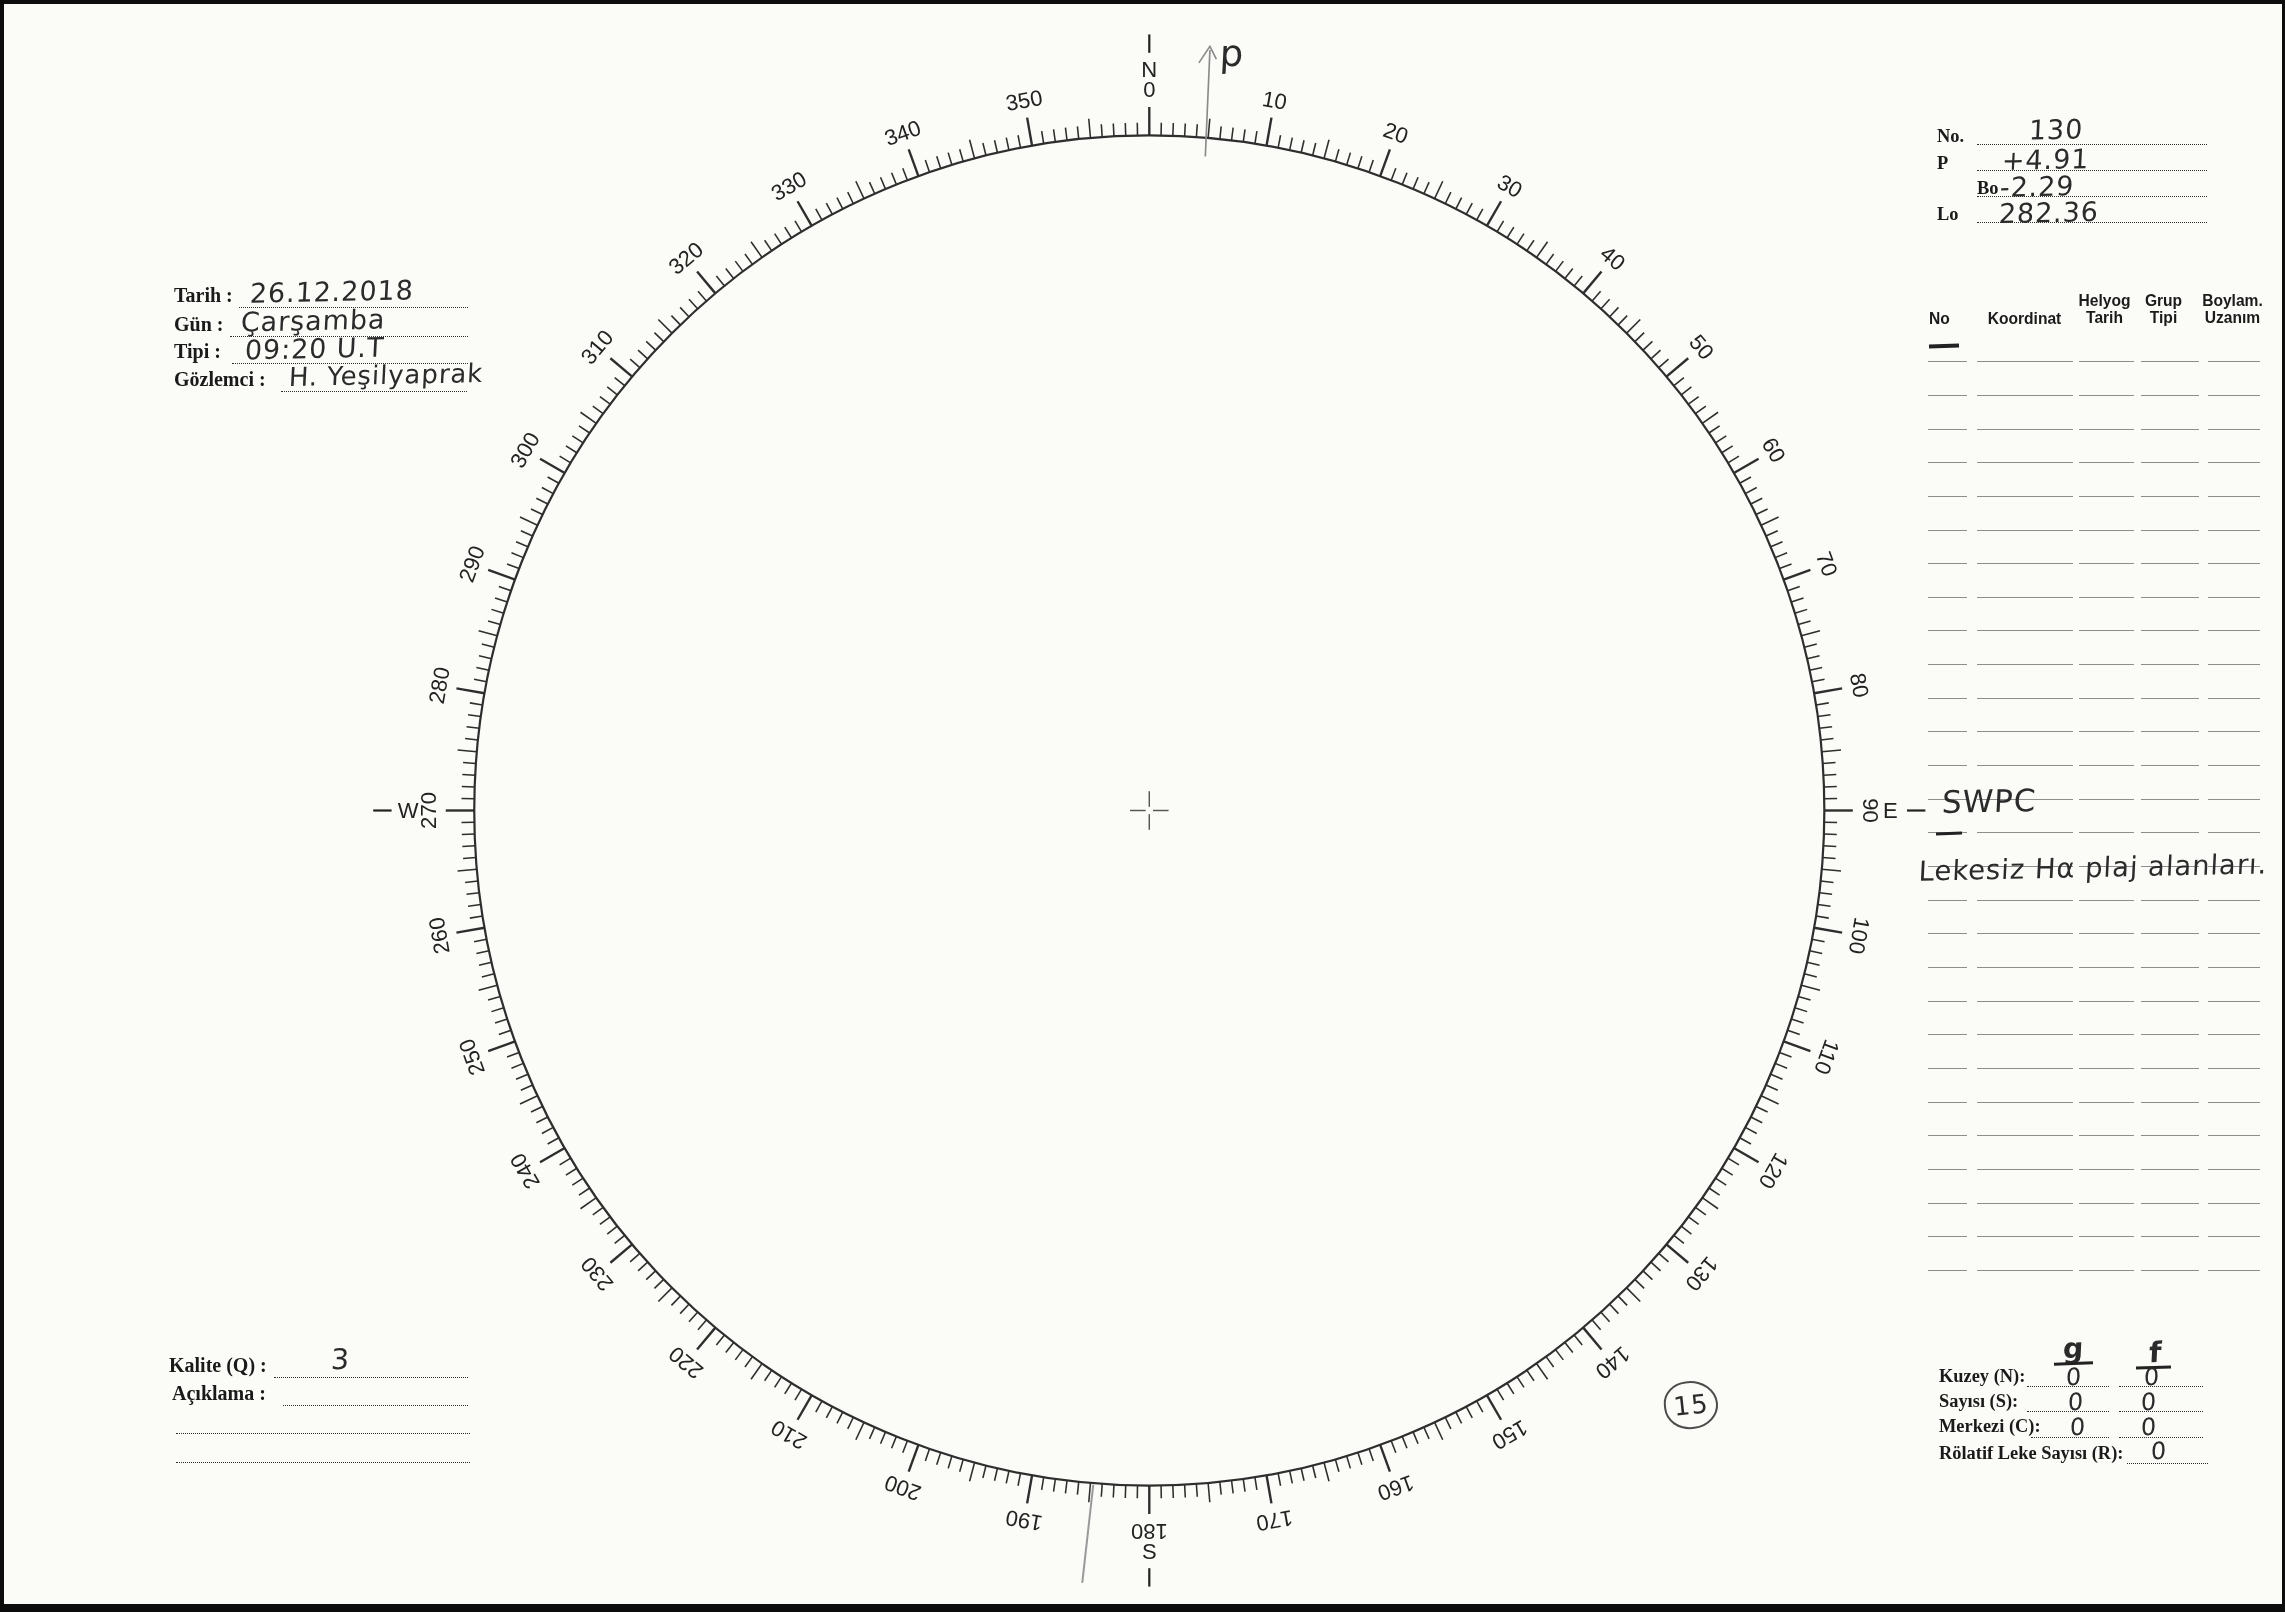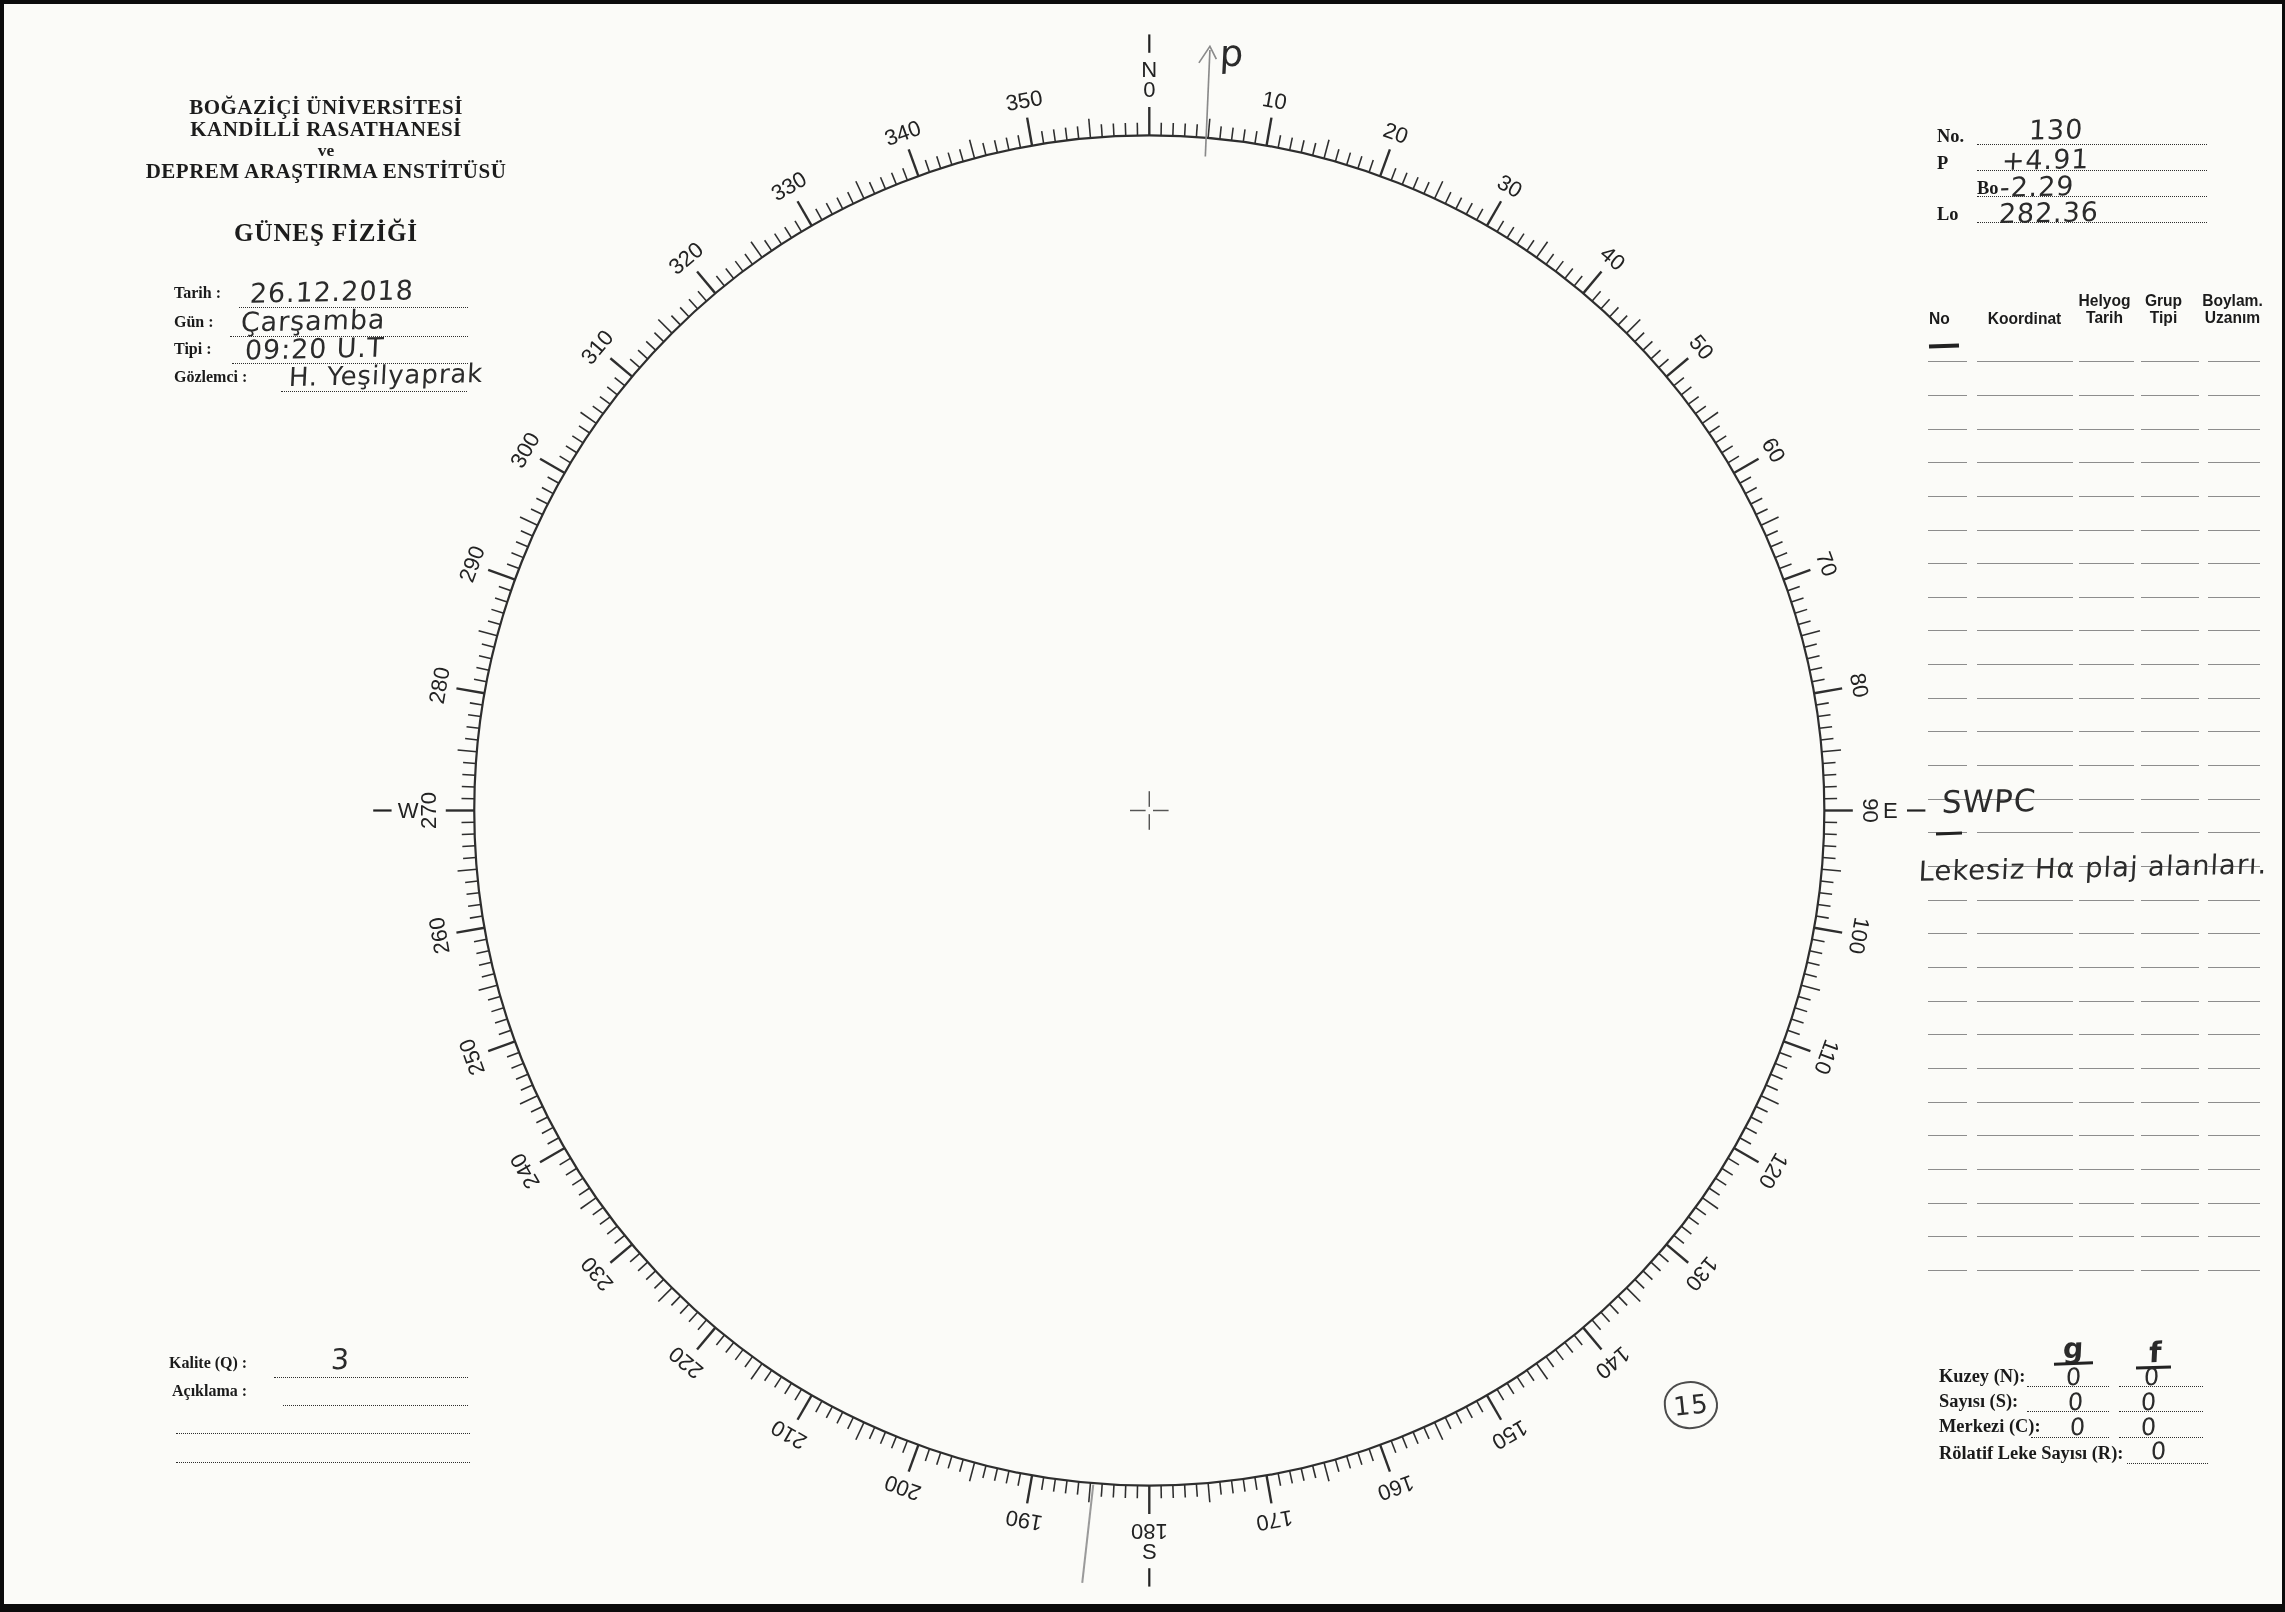--- a/index.html
+++ b/index.html
@@ -9,21 +9,21 @@
     background:#fbfbf8;
     border:4.6px solid #0c0c0c;
     border-bottom-width:9.2px;
     box-sizing:border-box;
     overflow:hidden;
     font-family:"Liberation Serif", serif;
     color:#1c1c1c;
   }
   .abs{position:absolute;}
   
-  .plabel{font-family:"Liberation Serif", serif;font-weight:bold;font-size:16px;color:#1a1a1a;white-space:nowrap;}
+  .plabel{font-family:"Liberation Serif", serif;font-weight:bold;font-size:20px;color:#1a1a1a;white-space:nowrap;}
   .plabel-sm{font-family:"Liberation Serif", serif;font-weight:bold;font-size:18.4px;color:#1a1a1a;white-space:nowrap;}
   
   .hdr{left:129px;top:92px;width:386px;text-align:center;}
   .hdr .l{font-weight:bold;font-size:21px;line-height:22px;letter-spacing:0.5px;}
   .hdr .ve{font-weight:bold;font-size:17.4px;line-height:20px;}
   .hdr .title{font-weight:bold;font-size:25px;letter-spacing:0.9px;margin-top:37px;}
   
   .dots{border-bottom:1.8px dotted #2e2e2e;height:0;}
   
   .hw{
@@ -43,27 +43,20 @@
     font-size:26px;transform:rotate(-6deg);
   }
   .underline-hw{position:absolute;background:#222;transform:rotate(-2deg);}
   svg text{font-family:"Liberation Sans", sans-serif;}
 </style>
 </head>
 <body>
 
 <div class="page">
 
-  <div class="abs hdr">
-    <div class="l">BOĞAZİÇİ ÜNİVERSİTESİ</div>
-    <div class="l">KANDİLLİ RASATHANESİ</div>
-    <div class="ve">ve</div>
-    <div class="l">DEPREM ARAŞTIRMA ENSTİTÜSÜ</div>
-    <div class="title">GÜNEŞ FİZİĞİ</div>
-  </div>
 
   <div class="abs plabel" style="left:170px;top:280px;">Tarih :</div>
   <div class="abs dots" style="left:235px;top:303px;width:229px;"></div>
   <div class="abs hw" style="left:246px;top:272px;font-size:27px;">26.12.2018</div>
 
   <div class="abs plabel" style="left:170px;top:309px;">Gün :</div>
   <div class="abs dots" style="left:226px;top:332px;width:238px;"></div>
   <div class="abs hw" style="left:237px;top:301px;font-size:27px;">Çarşamba</div>
 
   <div class="abs plabel" style="left:170px;top:336px;">Tipi :</div>

